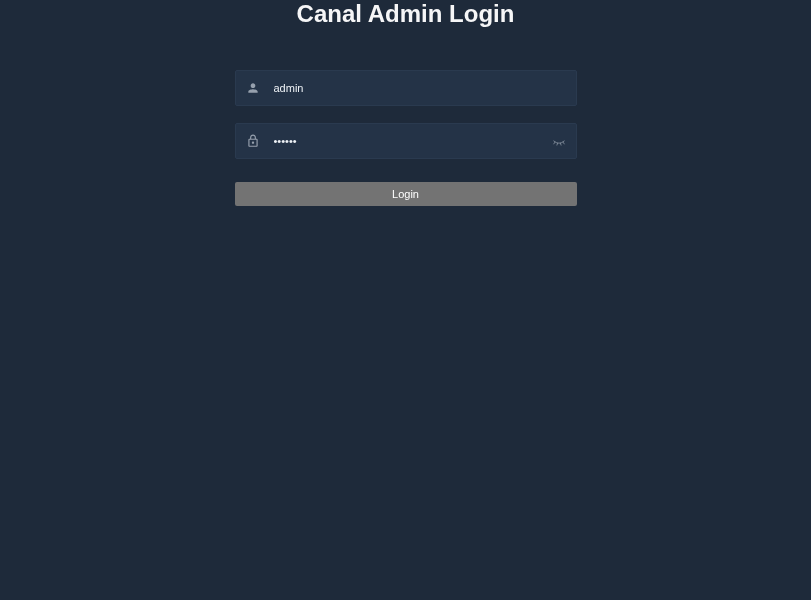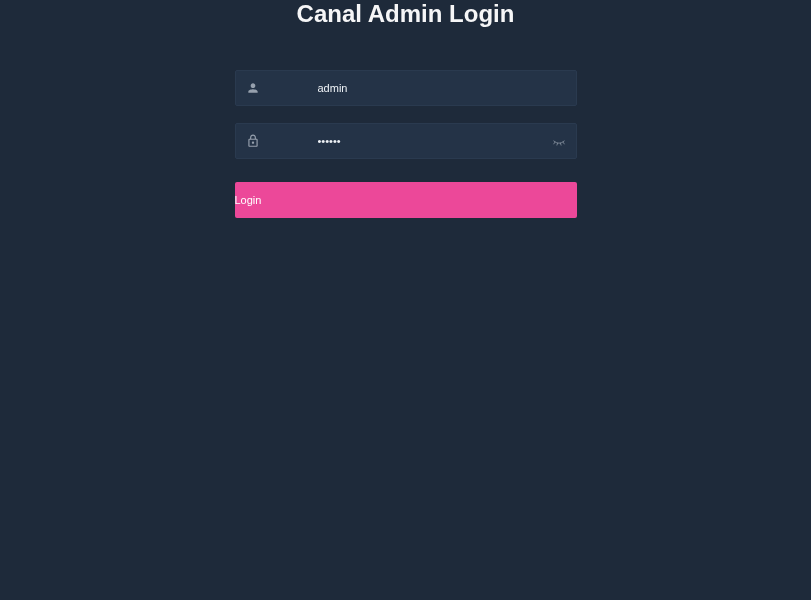--- a/index.html
+++ b/index.html
@@ -29,21 +29,20 @@
     .input-wrapper {
       width: 342px;
       height: 36px;
       background-color: #243347;
       border: 1px solid #2a3a4f;
       border-radius: 2px;
       display: flex;
       align-items: center;
       padding: 0 10px;
       margin-bottom: 17px;
-      gap: 44px;
     }
     .input-icon {
       width: 14px;
       height: 14px;
       fill: #96a0ad;
       flex-shrink: 0;
       margin-right: 14px;
     }
     .input-field {
       flex: 1;
@@ -62,31 +61,31 @@
       width: 14px;
       height: 14px;
       fill: none;
       stroke: #96a0ad;
       stroke-width: 1.2;
       flex-shrink: 0;
       cursor: pointer;
     }
     .login-button {
       width: 342px;
-      height: 36px;
-      background-color: #ec4899;
+      height: 24px;
+      background-color: #737373;
       color: #ffffff;
       border: none;
       border-radius: 2px;
       font-size: 11px;
       cursor: pointer;
       margin-top: 6px;
       display: flex;
       align-items: center;
-      justify-content: flex-start;
+      justify-content: center;
     }
   </style>
 </head>
 <body>
 
 <div class="login-container">
   <h1 class="login-title">Canal Admin Login</h1>
 
   <div class="input-wrapper">
     <svg class="input-icon" viewBox="0 0 24 24">

